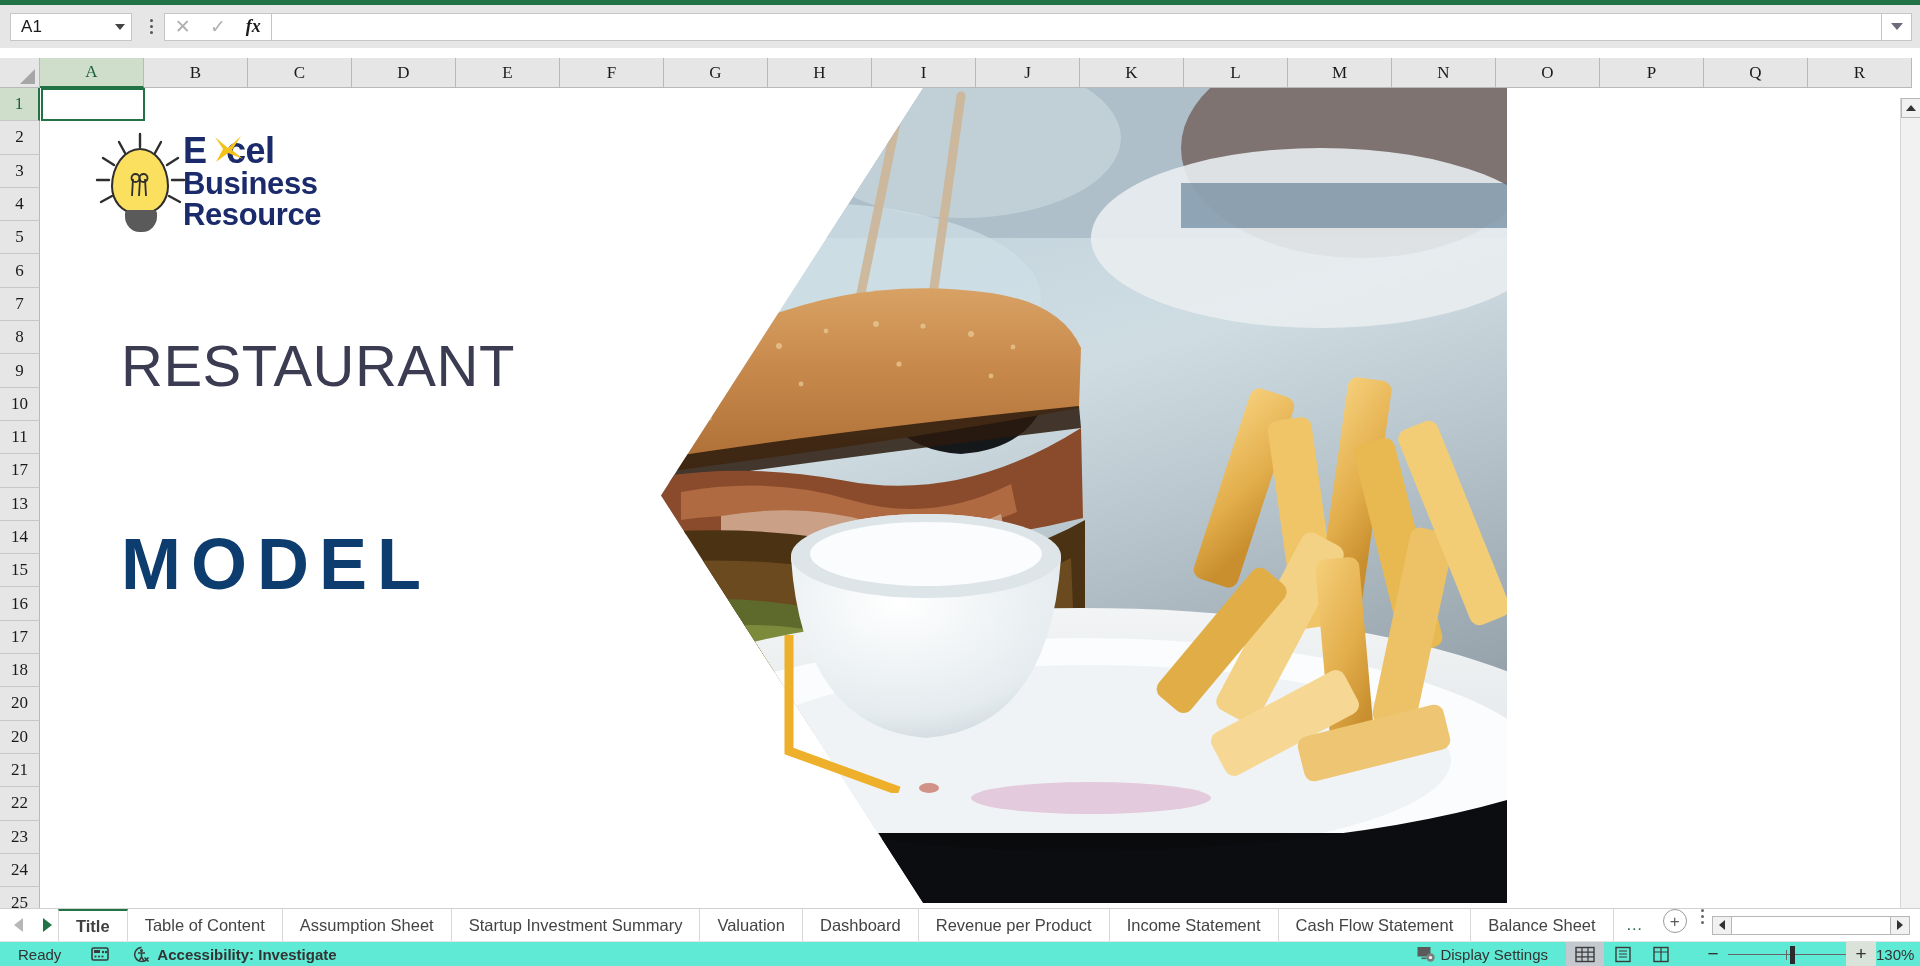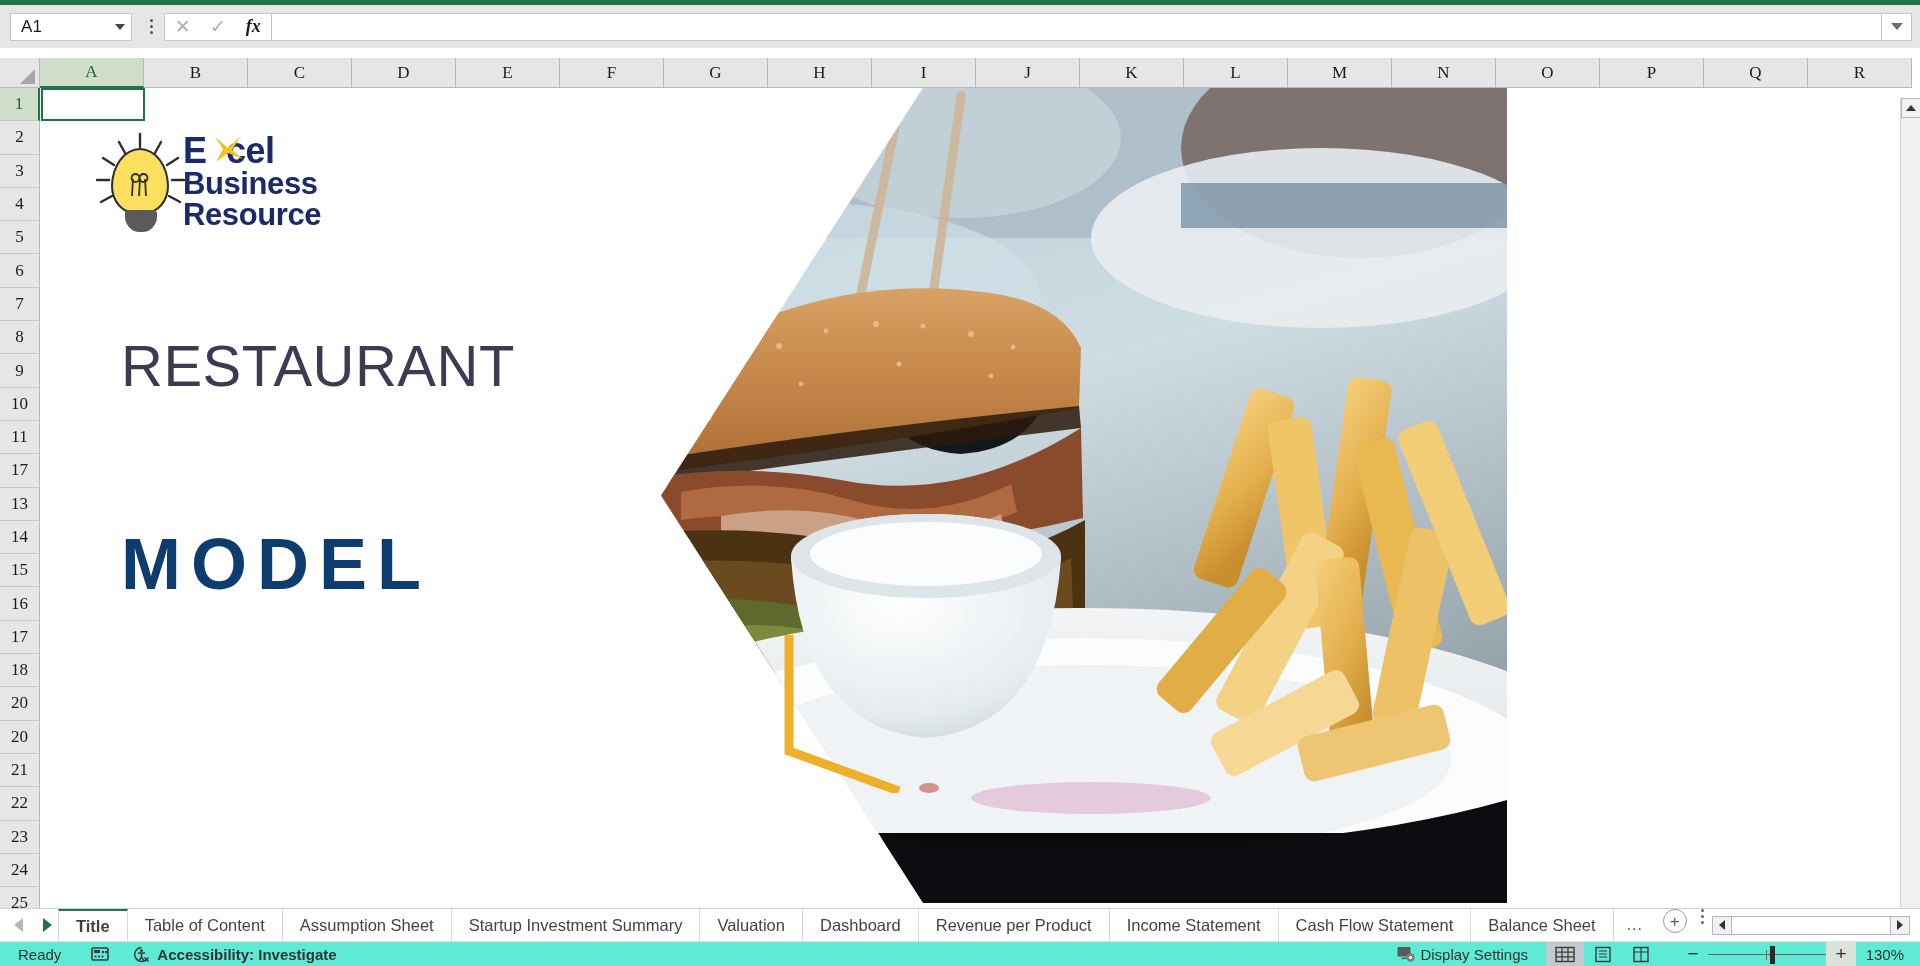--- a/index.html
+++ b/index.html
@@ -194,21 +194,21 @@
   .disp-set { display: flex; align-items: center; gap: 4px; margin-right: 18px; }
   .viewbtn { width: 38px; height: 25px; display: flex; align-items: center; justify-content: center; }
   .viewbtn.on { background: #c3c9cf; }
   .zoom-ctl { display: flex; align-items: center; gap: 0; margin-left: 18px; }
   .zminus, .zplus { width: 30px; height: 25px; display: flex; align-items: center; justify-content: center; font-size: 19px; color: #333; }
   .zplus { background: #d9e3d9; }
   .ztrack { width: 118px; height: 25px; position: relative; display:flex; align-items:center; }
   .ztrack::before { content:""; position:absolute; left:0; right:0; top:12px; height:1px; background:#666; }
   .zmid { position: absolute; left: 58px; top: 8px; width: 1px; height: 10px; background: #666; }
   .zthumb { position: absolute; left: 62px; top: 4px; width: 5px; height: 18px; background: #2b2b2b; }
-  .zpct { width: 64px; text-align: right; padding-right: 16px; font-size: 15px; }
+  .zpct { width: 44px; text-align: right; padding-right: 16px; font-size: 15px; }
 
   
   .vscroll { position: absolute; top: 50px; right: 0; width: 20px; height: 856px; background: #f1f1f1; border-left: 1px solid #d6d6d6; }
   .vsb-up, .vsb-dn { width: 20px; height: 20px; border: 1px solid #b7b7b7; background: #f1f1f1; display: flex; align-items: center; justify-content: center; }
   .vsb-dn { position: absolute; bottom: 0; }
   .t-up { width:0;height:0;border-left:5px solid transparent;border-right:5px solid transparent;border-bottom:6px solid #333; }
   .t-dn { width:0;height:0;border-left:5px solid transparent;border-right:5px solid transparent;border-top:6px solid #333; }
 </style>
 </head>
 <body>

